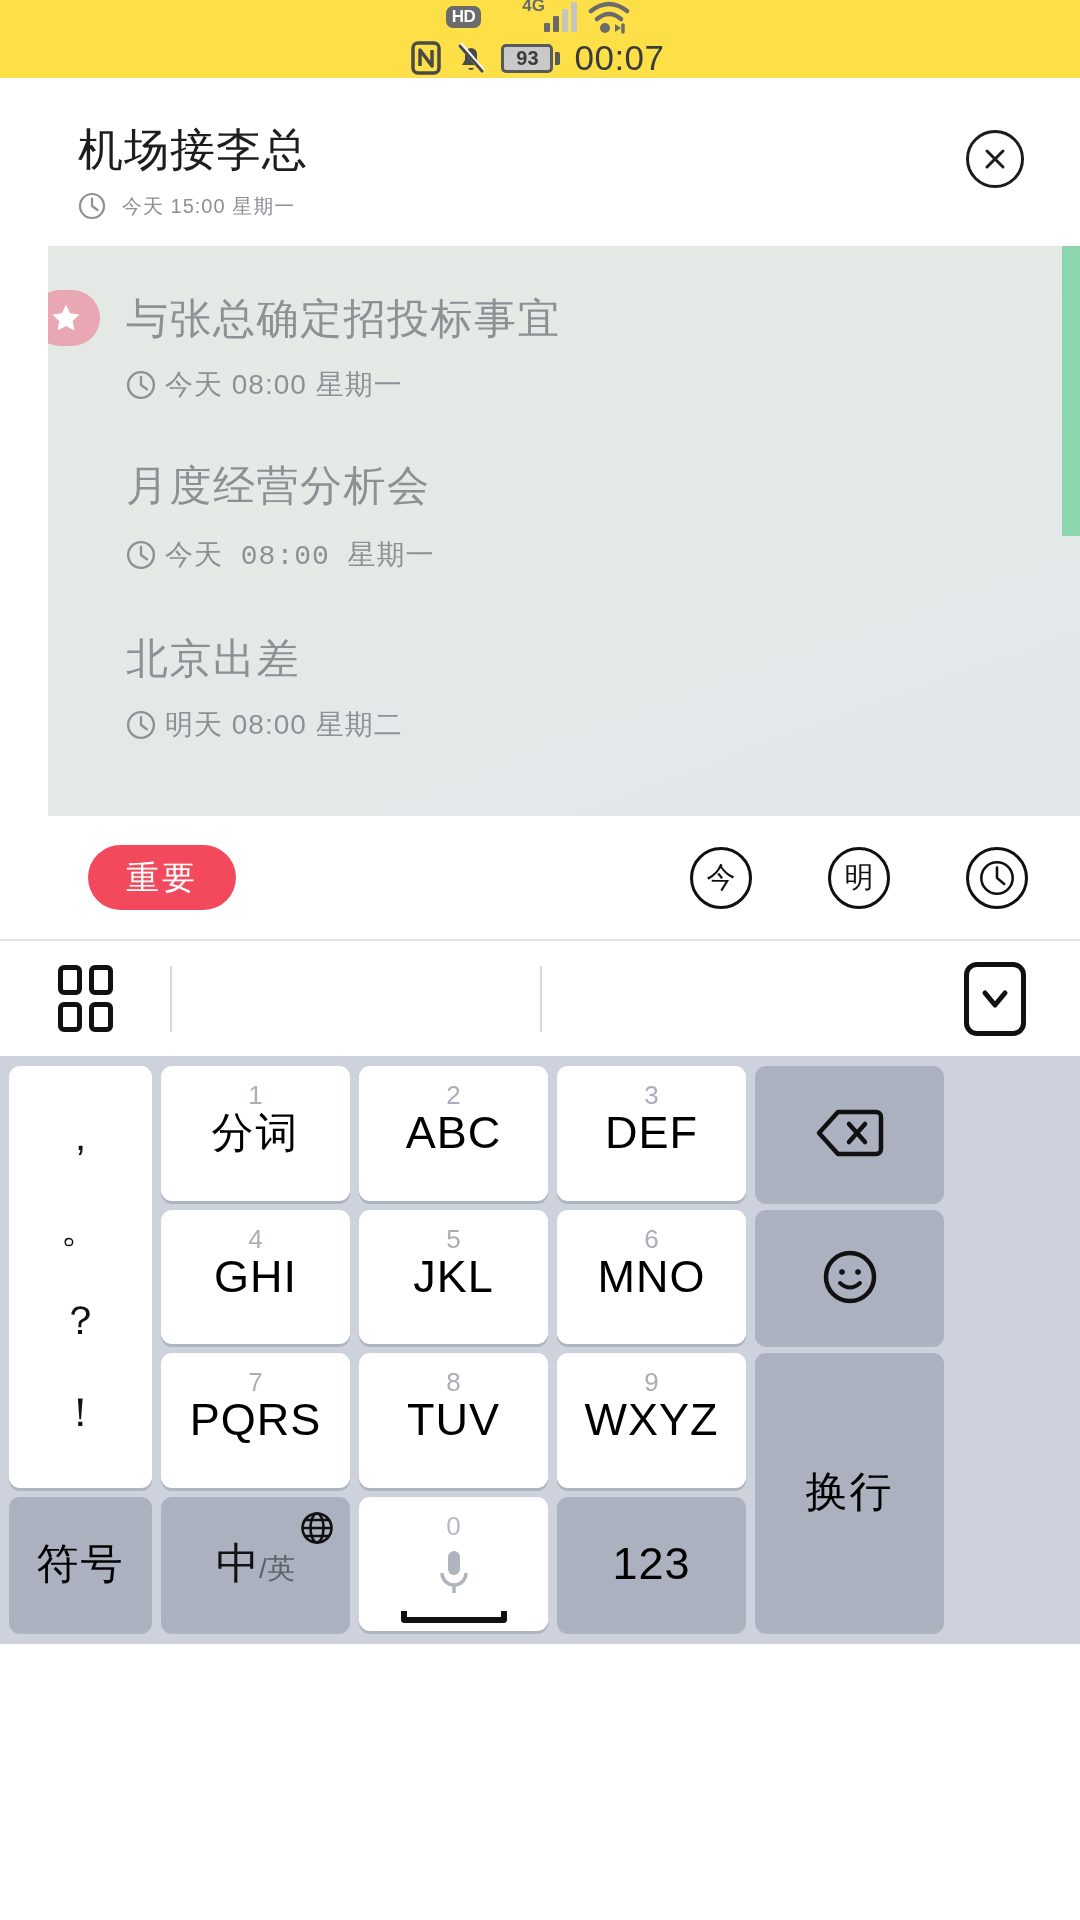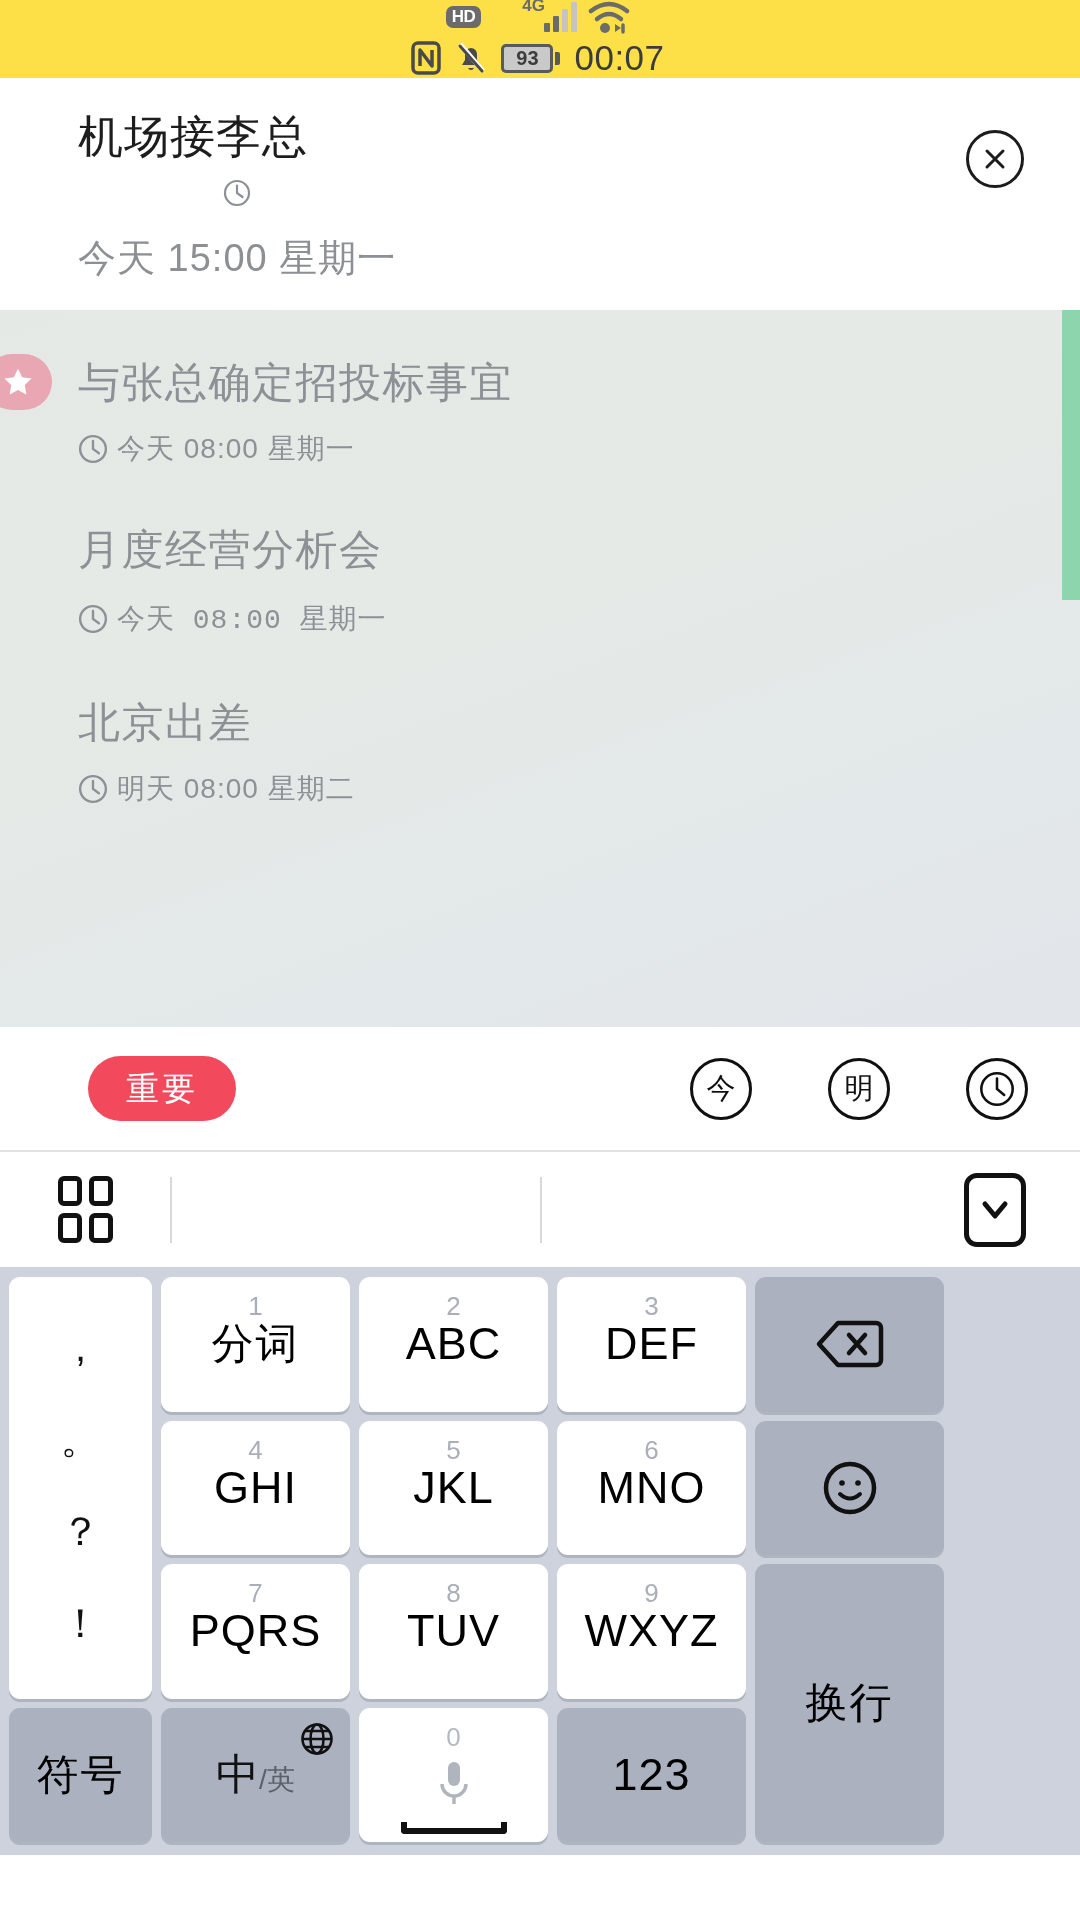--- a/index.html
+++ b/index.html
@@ -46,40 +46,41 @@
   .batt-tip { width:5px;height:13px;background:#5a5a5a;border-radius:0 2px 2px 0; margin-left:2px;}
 
   
   .header {
     background:#fff;
     padding:30px 40px 26px 78px;
     display:flex;
     align-items:flex-start;
     justify-content:space-between;
   }
-  .header-text { padding-top:2px; }
+  .header-text { padding-top:2px;margin-top:13px; }
   .header-title {
     font-size:45px; color:#1d1d1d; line-height:1.18; letter-spacing:1px;
   }
   .header-sub {
-    margin-top:16px; font-size:38px; color:#8c8f93;
-    display:flex; align-items:center; gap:26px; letter-spacing:1px;flex-direction:column;
+    margin-top:16px; font-size:20px; color:#8c8f93;
+    display:flex; align-items:center; gap:16px; letter-spacing:1px;
   }
   .close-btn {
     width:58px;height:58px;border:3px solid #1c1c1c;border-radius:50%;
     display:flex;align-items:center;justify-content:center;
     flex:none; margin-top:22px; margin-right:16px;
   }
 
   
   .tasklist {
     position:relative;
-    height:717px;
+    height:570px;
     background:#701a75;
     overflow:hidden;
+    margin-left:48px;
   }
   .tl-gradient {
     position:absolute; inset:0;
     background:linear-gradient(160deg,#e4e9e6 0%,#e5eae6 35%,#e3e8e9 70%,#e2e6eb 100%);
   }
   .green-strip {
     position:absolute; right:0; top:0; width:18px; height:290px;
     background:#8dd6ad;
   }
   .task-item {

